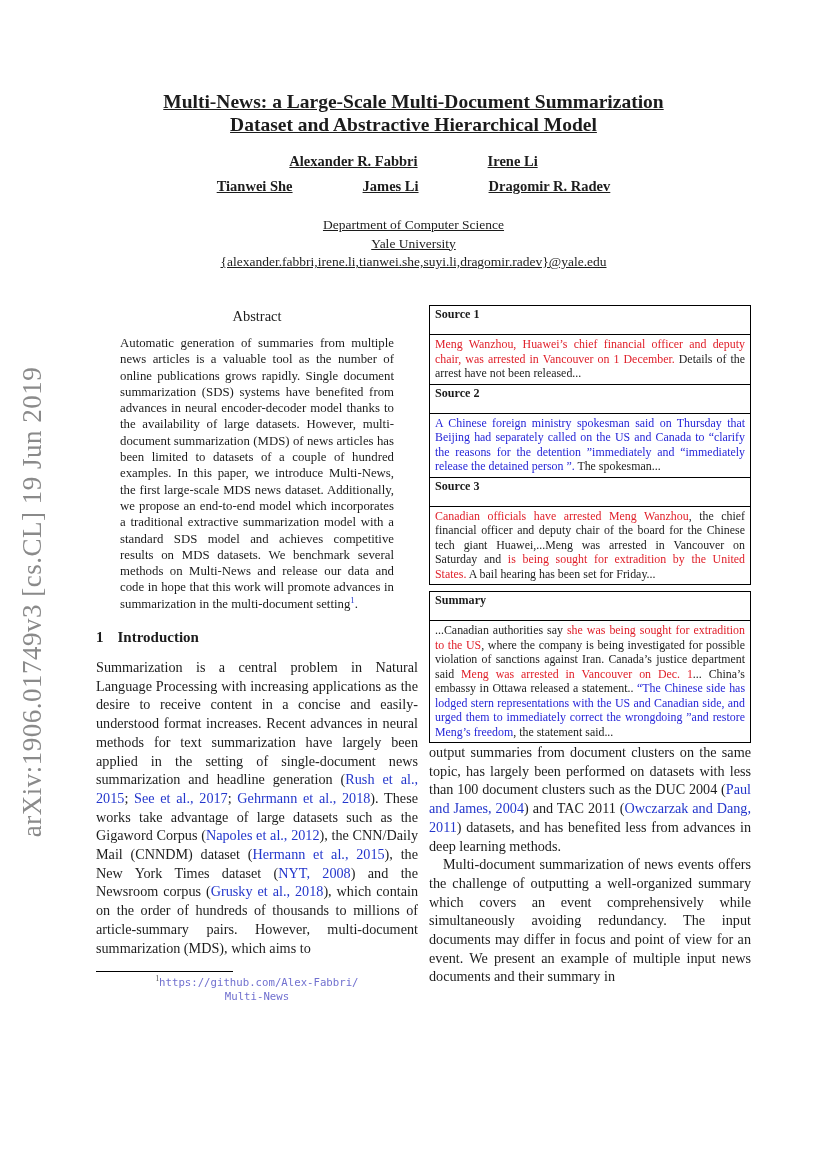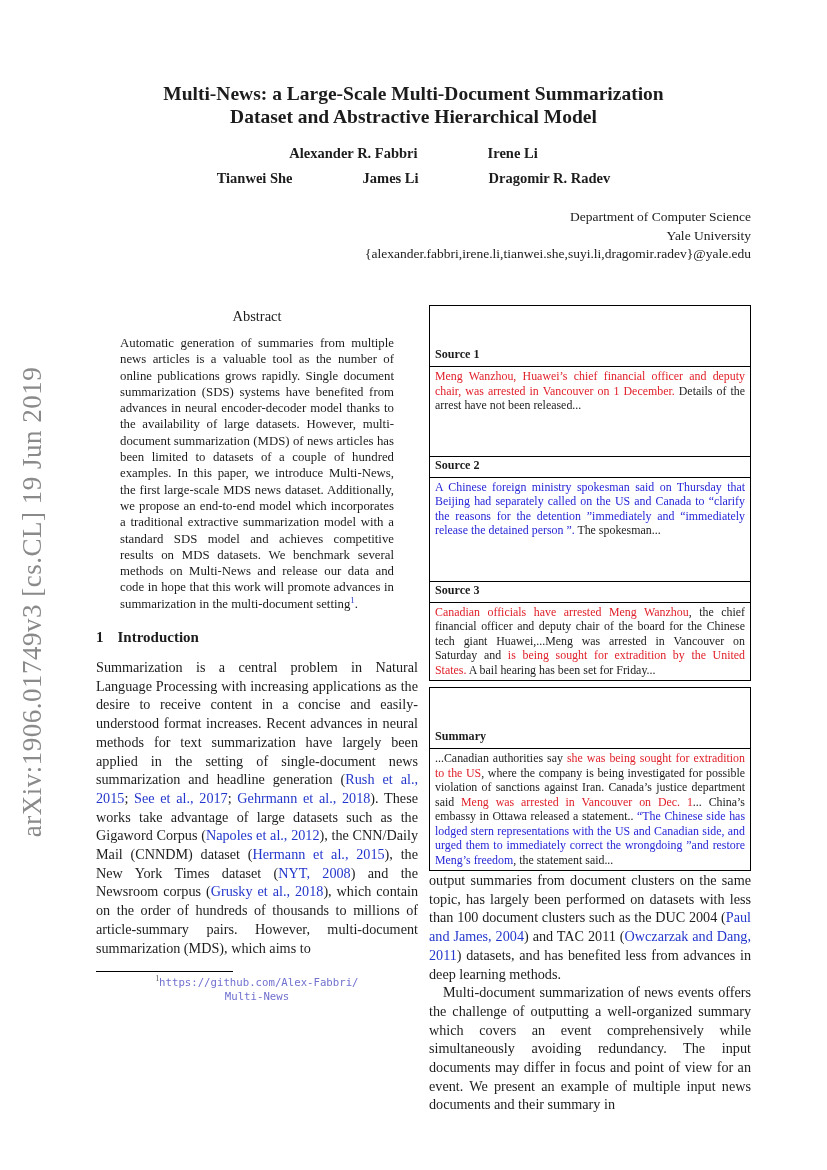--- a/index.html
+++ b/index.html
@@ -9,27 +9,27 @@
   html,body{margin:0;padding:0;background:#fff;}
   .page{position:relative;width:827px;height:1170px;background:#fff;overflow:hidden;
         color:var(--ink);font-family:"Liberation Serif",serif;}
 
   
   .watermark{position:absolute;top:586px;left:-238px;width:542px;height:32px;
              text-align:center;transform:rotate(-90deg);font-size:27px;
              color:var(--watermark);letter-spacing:.5px;white-space:nowrap;}
 
   
-  .header{position:absolute;left:76px;top:82px;width:675px;text-align:center;}
+  .header{position:absolute;left:76px;top:90px;width:675px;text-align:center;text-decoration:underline;}
   .title{font-size:19.5px;line-height:23px;font-weight:bold;}
   .authors-row{display:flex;justify-content:center;gap:70px;font-weight:bold;
                font-size:14.5px;}
   .authors-row.first{margin-top:17px;}
   .authors-row.second{margin-top:8px;}
-  .affiliation{margin-top:21px;font-size:13.5px;line-height:18.6px;text-align:right;}
+  .affiliation{margin-top:21px;font-size:13.5px;line-height:18.6px;}
 
   
   .col{position:absolute;top:305px;width:322px;}
   .col-left{left:96px;}
   .col-right{left:429px;}
 
   .abs-heading{font-size:14.5px;font-weight:normal;text-align:center;margin:3px 0 10px;}
   .abs-body{margin:0 24px;font-size:12.8px;line-height:16.3px;text-align:justify;hyphens:auto;}
   .sec-heading{margin-top:17px;font-size:15px;font-weight:bold;}
   .sec-num{display:inline-block;margin-right:14px;}
@@ -43,22 +43,22 @@
   
   .footnote{margin-top:14px;}
   .footnote-rule{width:137px;border-top:1px solid #000;margin-bottom:4px;}
   .footnote-text{font-size:10.7px;line-height:13.5px;color:var(--url);
                  font-family:"DejaVu Sans Mono",monospace;text-align:center;}
   .footnote-text sup{color:#444;font-family:"Liberation Serif",serif;}
 
   
   .tbox{border:1.3px solid #000;}
   .tbox-summary{margin-top:6px;}
-  .thead{font-weight:bold;font-size:12.1px;line-height:15px;padding:1px 5px 4px;
-         border-bottom:1.3px solid #000;margin-top:40px;}
+  .thead{font-weight:bold;font-size:12.1px;line-height:15px;padding:1px 5px 12px;
+         border-bottom:1.3px solid #000;}
   .thead:not(:first-child){border-top:1.3px solid #000;}
   .tcell{font-size:11.9px;line-height:14.5px;padding:2px 5px 3px;text-align:justify;hyphens:auto;}
   .caption{margin-top:13px;font-size:12.2px;line-height:15.4px;text-align:justify;}
 
   
   .sg-k{color:inherit;}
   .sg-r{color:var(--red);}
   .sg-b{color:var(--blue);}
   .sg-l{color:var(--link);}
 </style>

